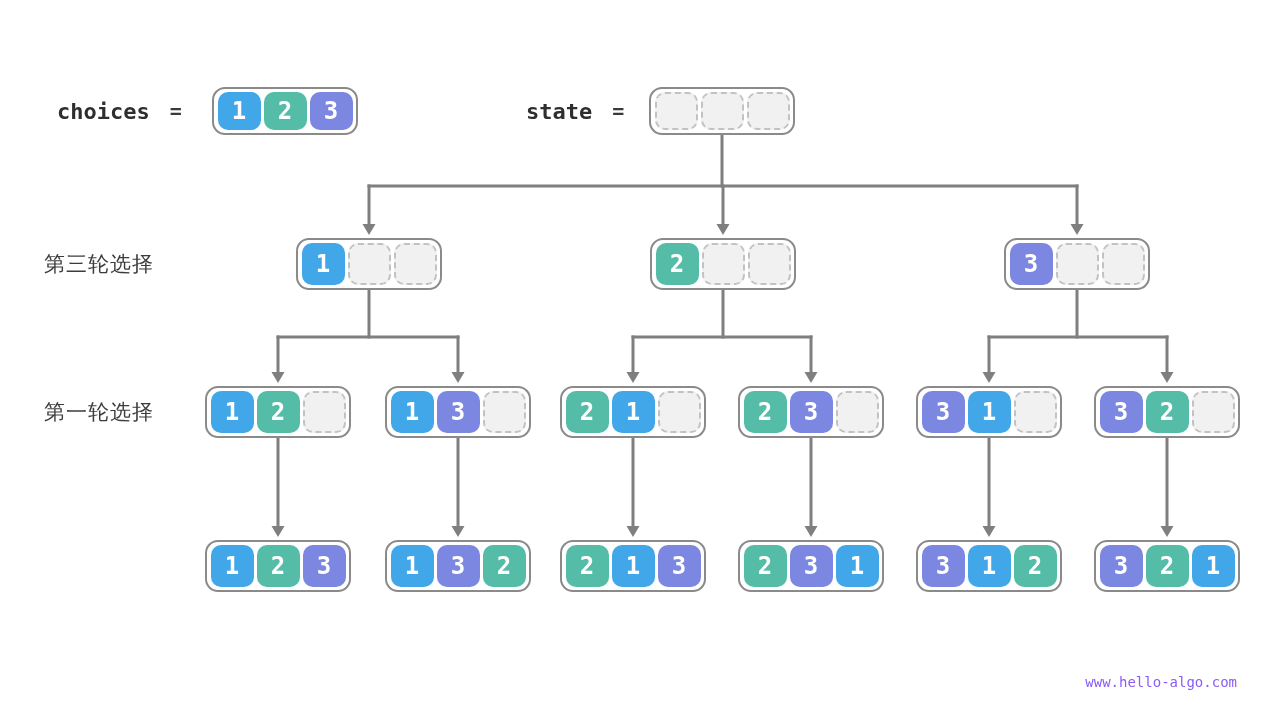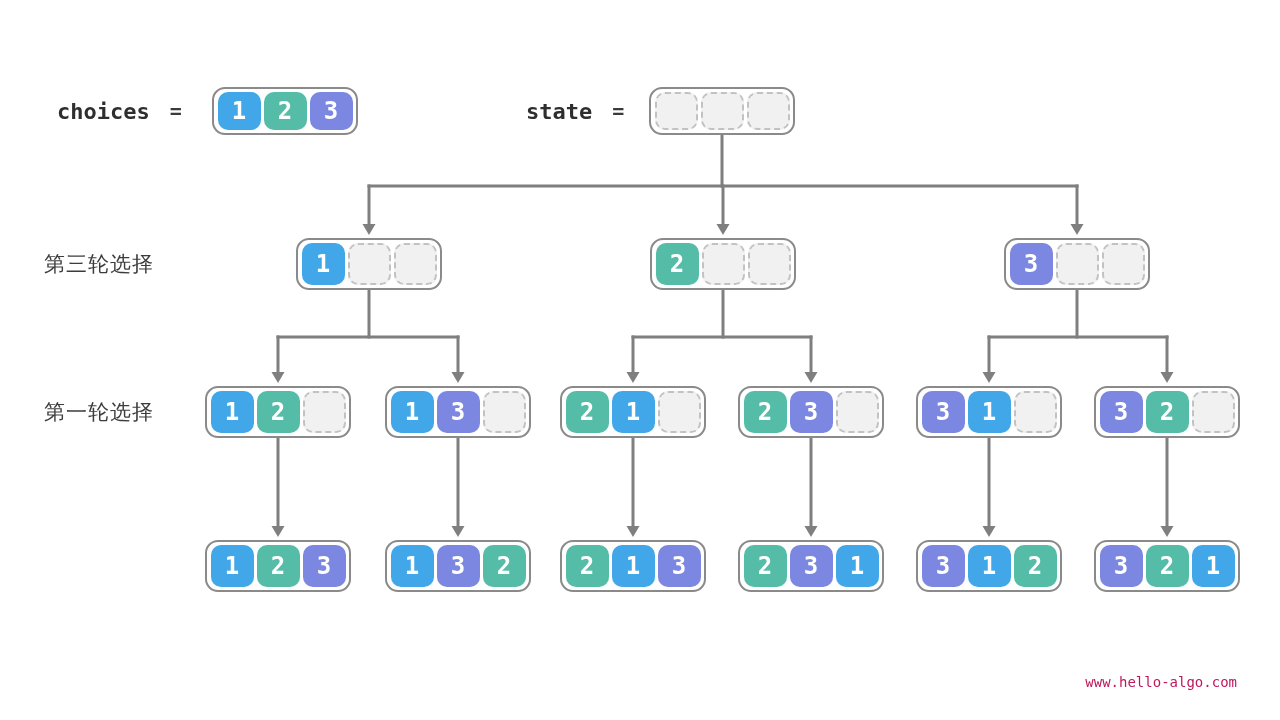--- a/index.html
+++ b/index.html
@@ -26,21 +26,21 @@
     box-sizing:border-box;width:43px;border-radius:10px;flex:0 0 43px;
     display:flex;align-items:center;justify-content:center;
     font-family:"DejaVu Sans Mono","Liberation Mono",monospace;
     font-weight:bold;font-size:24px;color:#ffffff;
   }
   .acell.empty{background:#f1f1f1;border:2px dashed #c2c2c2;}
   #connector-layer{position:absolute;left:0;top:0;width:1280px;height:720px;pointer-events:none;}
   #watermark{
     position:absolute;right:43px;top:674px;
     font-family:"DejaVu Sans Mono","Liberation Mono",monospace;
-    font-size:14px;color:#be185d;
+    font-size:14px;color:#8b5cf6;
   }
 </style>
 </head>
 <body>
 
 <div id="canvas">
 
   <svg id="connector-layer" width="1280" height="720" viewBox="0 0 1280 720" xmlns="http://www.w3.org/2000/svg">
       <line x1="722" y1="135" x2="722" y2="186" stroke="#7f7f7f" stroke-width="3" stroke-linecap="square"></line>
       <line x1="369" y1="186" x2="1077" y2="186" stroke="#7f7f7f" stroke-width="3" stroke-linecap="square"></line>

